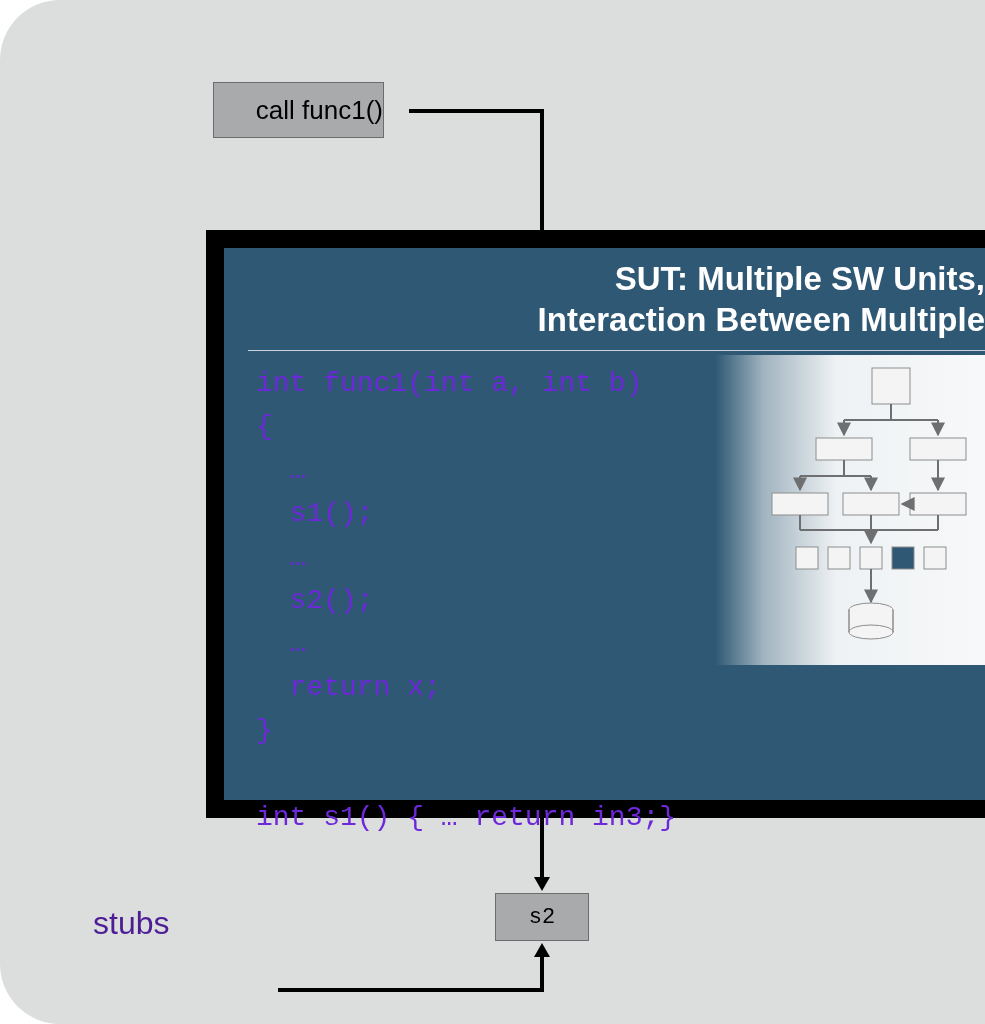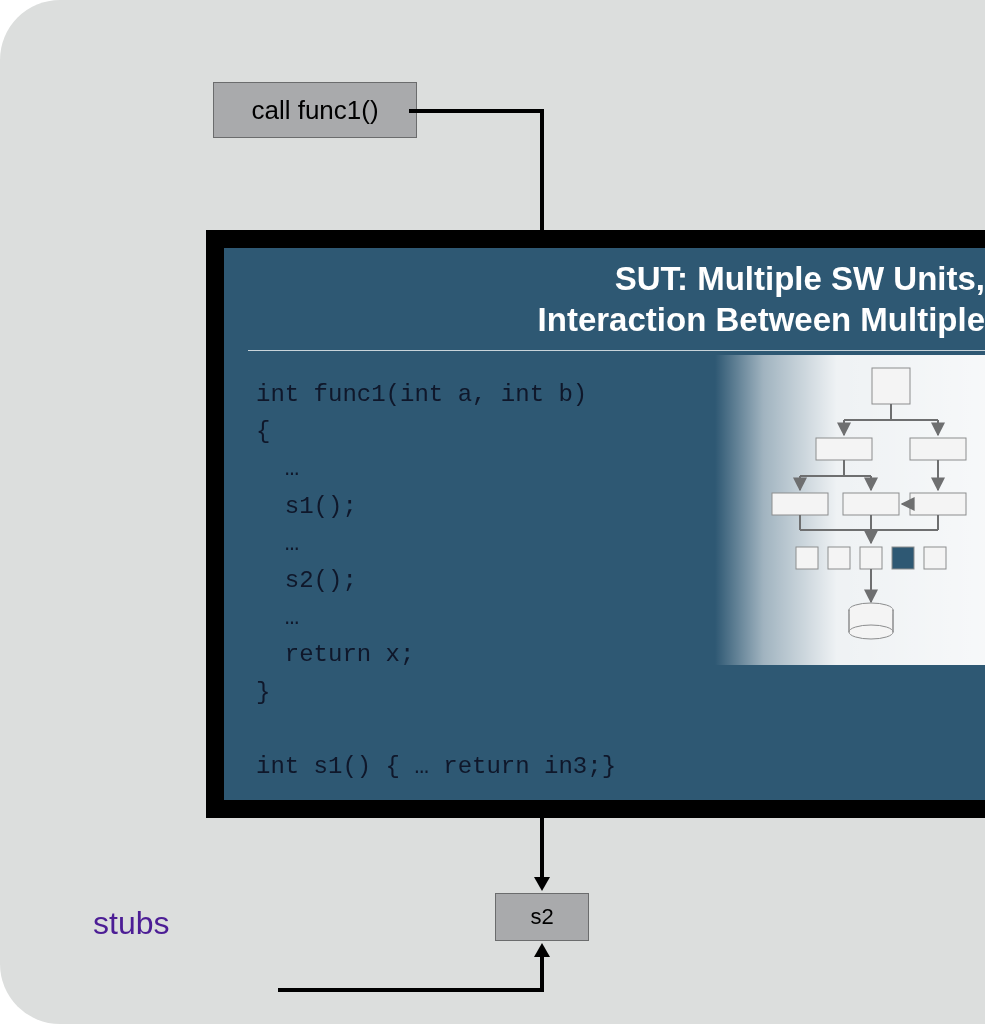--- a/index.html
+++ b/index.html
@@ -17,27 +17,27 @@
     top: 0;
     width: 985px;
     height: 1024px;
     background: #dcdedd;
     border-radius: 60px 0 0 60px;
   }
   .call-box {
     position: absolute;
     left: 213px;
     top: 82px;
-    width: 204px;
+    width: 171px;
     height: 56px;
     background: #a9aaac;
     border: 1px solid #6b6c6d;
     display: flex;
     align-items: center;
-    justify-content: center;
+    justify-content: flex-end;
     font-size: 26px;
     color: #000;
   }
   .sut-frame {
     position: absolute;
     left: 206px;
     top: 230px;
     width: 779px;
     height: 588px;
     background: #000;
@@ -65,24 +65,24 @@
     position: absolute;
     left: 248px;
     top: 350px;
     width: 737px;
     height: 1px;
     background: #c9d4da;
   }
   .code-block {
     position: absolute;
     left: 256px;
-    top: 376px;
-    color: #0f172a;
+    top: 362px;
+    color: #6d28d9;
     font-family: "Courier New", Courier, monospace;
-    font-size: 24px;
+    font-size: 28px;
     line-height: 1.55;
     white-space: pre;
   }
   .flowchart-panel {
     position: absolute;
     left: 715px;
     top: 355px;
     width: 270px;
     height: 310px;
     background: linear-gradient(to right, rgba(255,255,255,0.0) 0%, rgba(255,255,255,0.55) 18%, rgba(255,255,255,0.92) 45%, rgba(255,255,255,0.96) 100%);
@@ -100,20 +100,21 @@
     top: 893px;
     width: 94px;
     height: 48px;
     background: #a9aaac;
     border: 1px solid #6b6c6d;
     display: flex;
     align-items: center;
     justify-content: center;
     font-size: 22px;
     color: #000;
+    font-family: Liberation Mono, monospace;
   }
   
   .line { position: absolute; background: #000; }
   .arrowhead {
     position: absolute;
     width: 0; height: 0;
   }
   .arrow-down {
     border-left: 8px solid transparent;
     border-right: 8px solid transparent;

